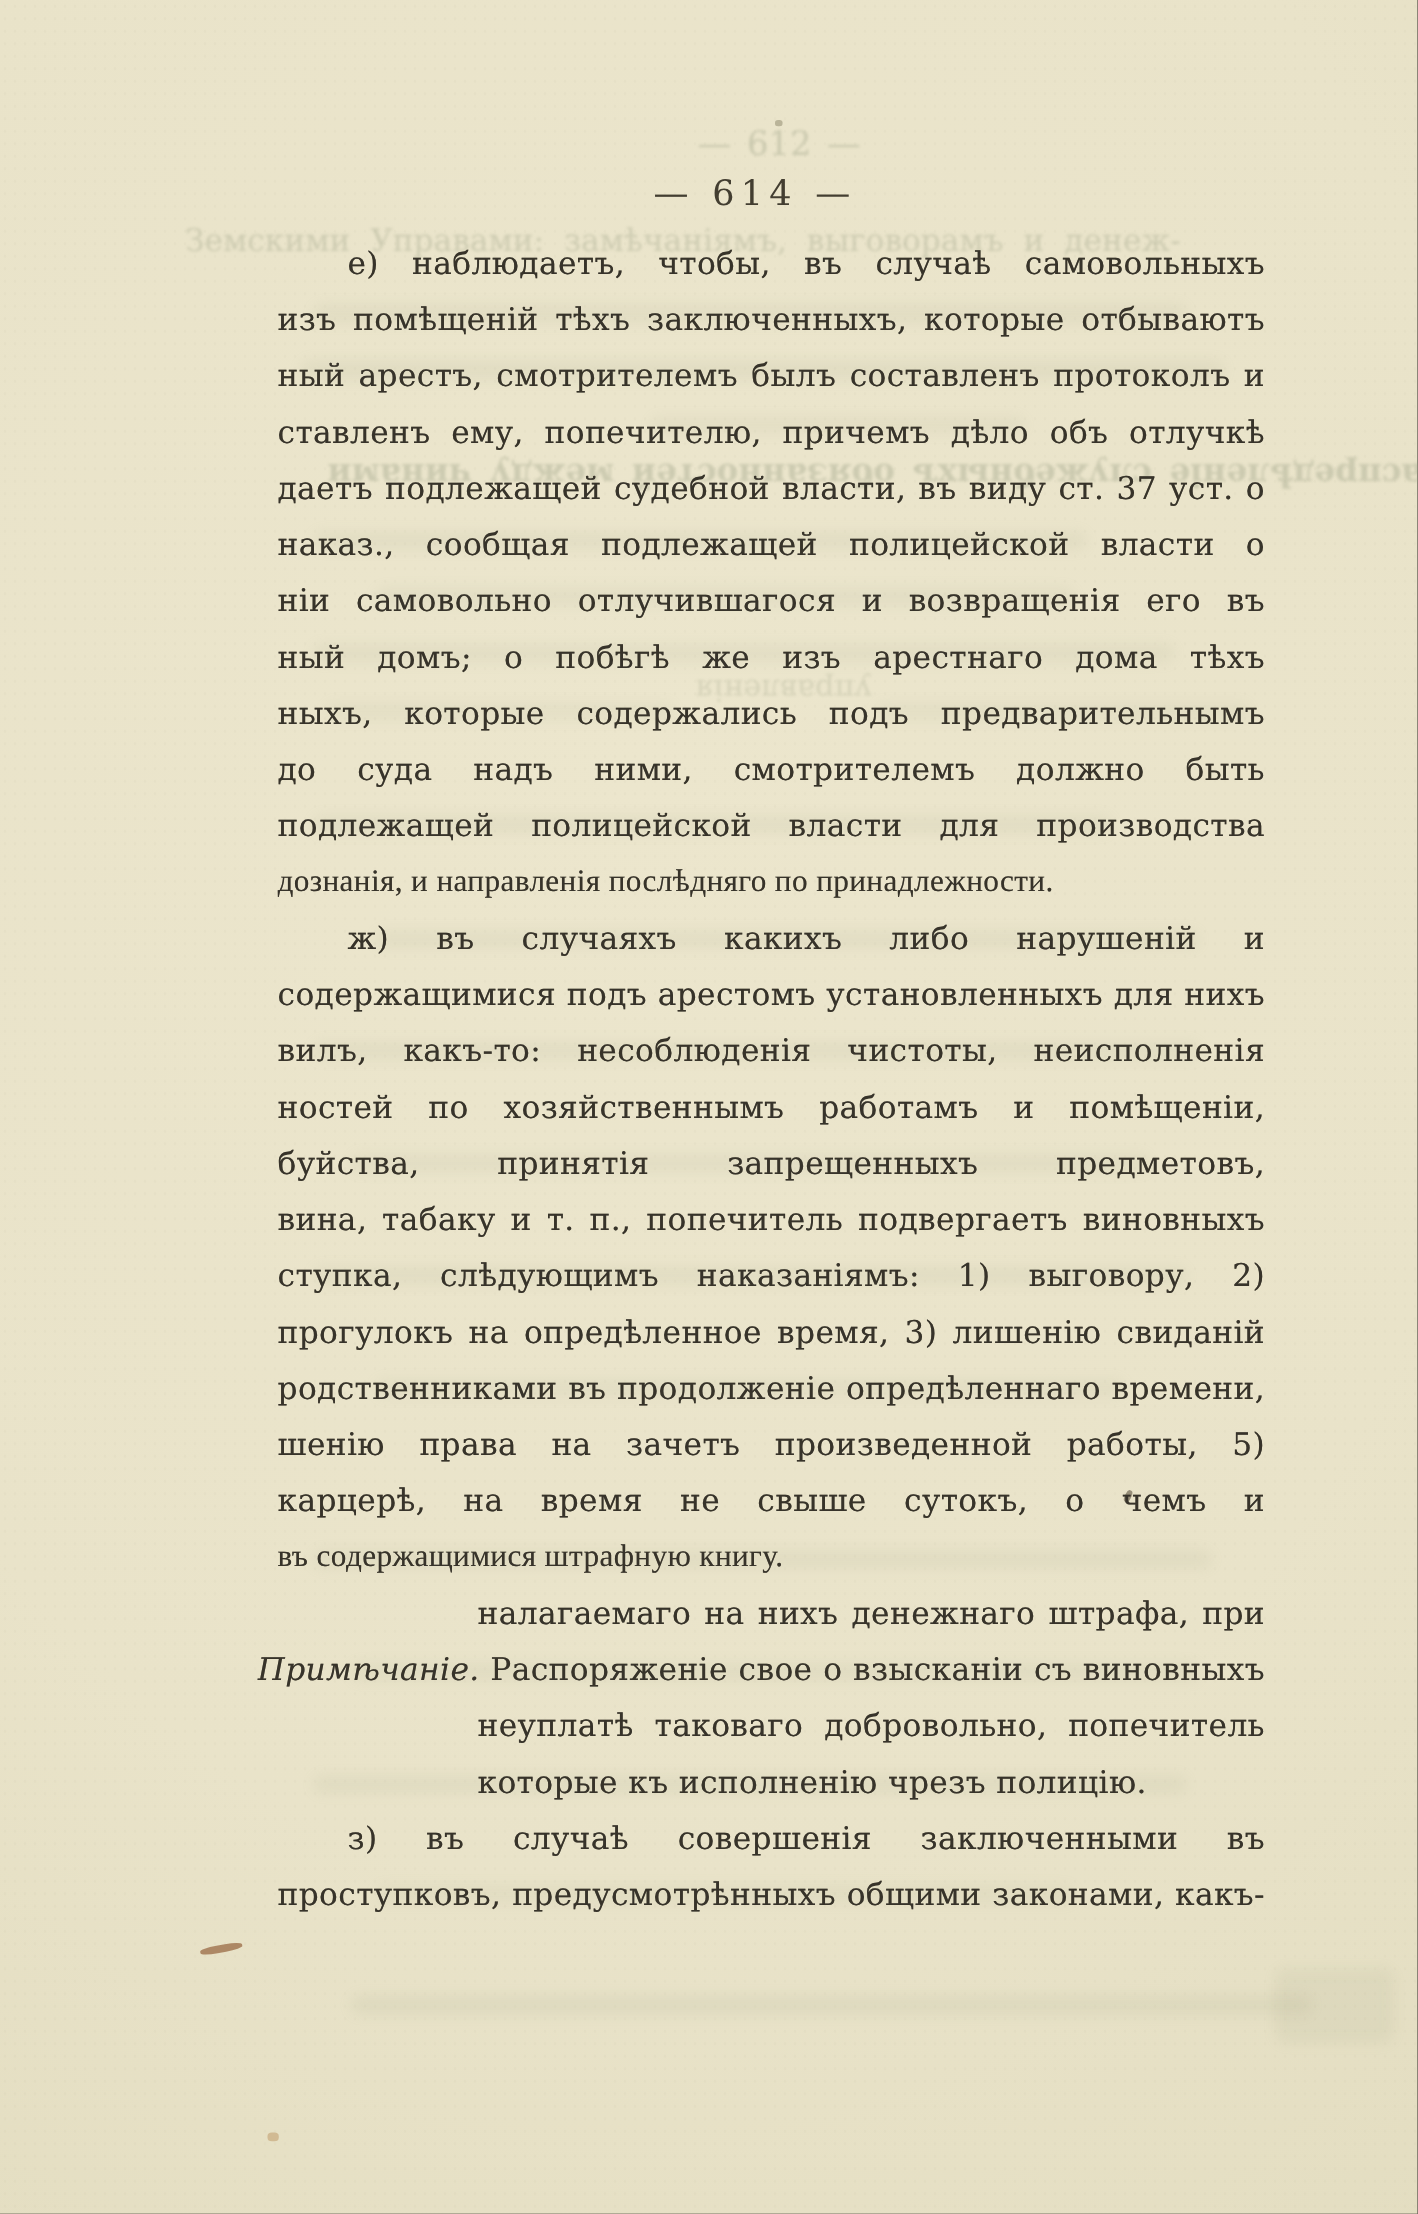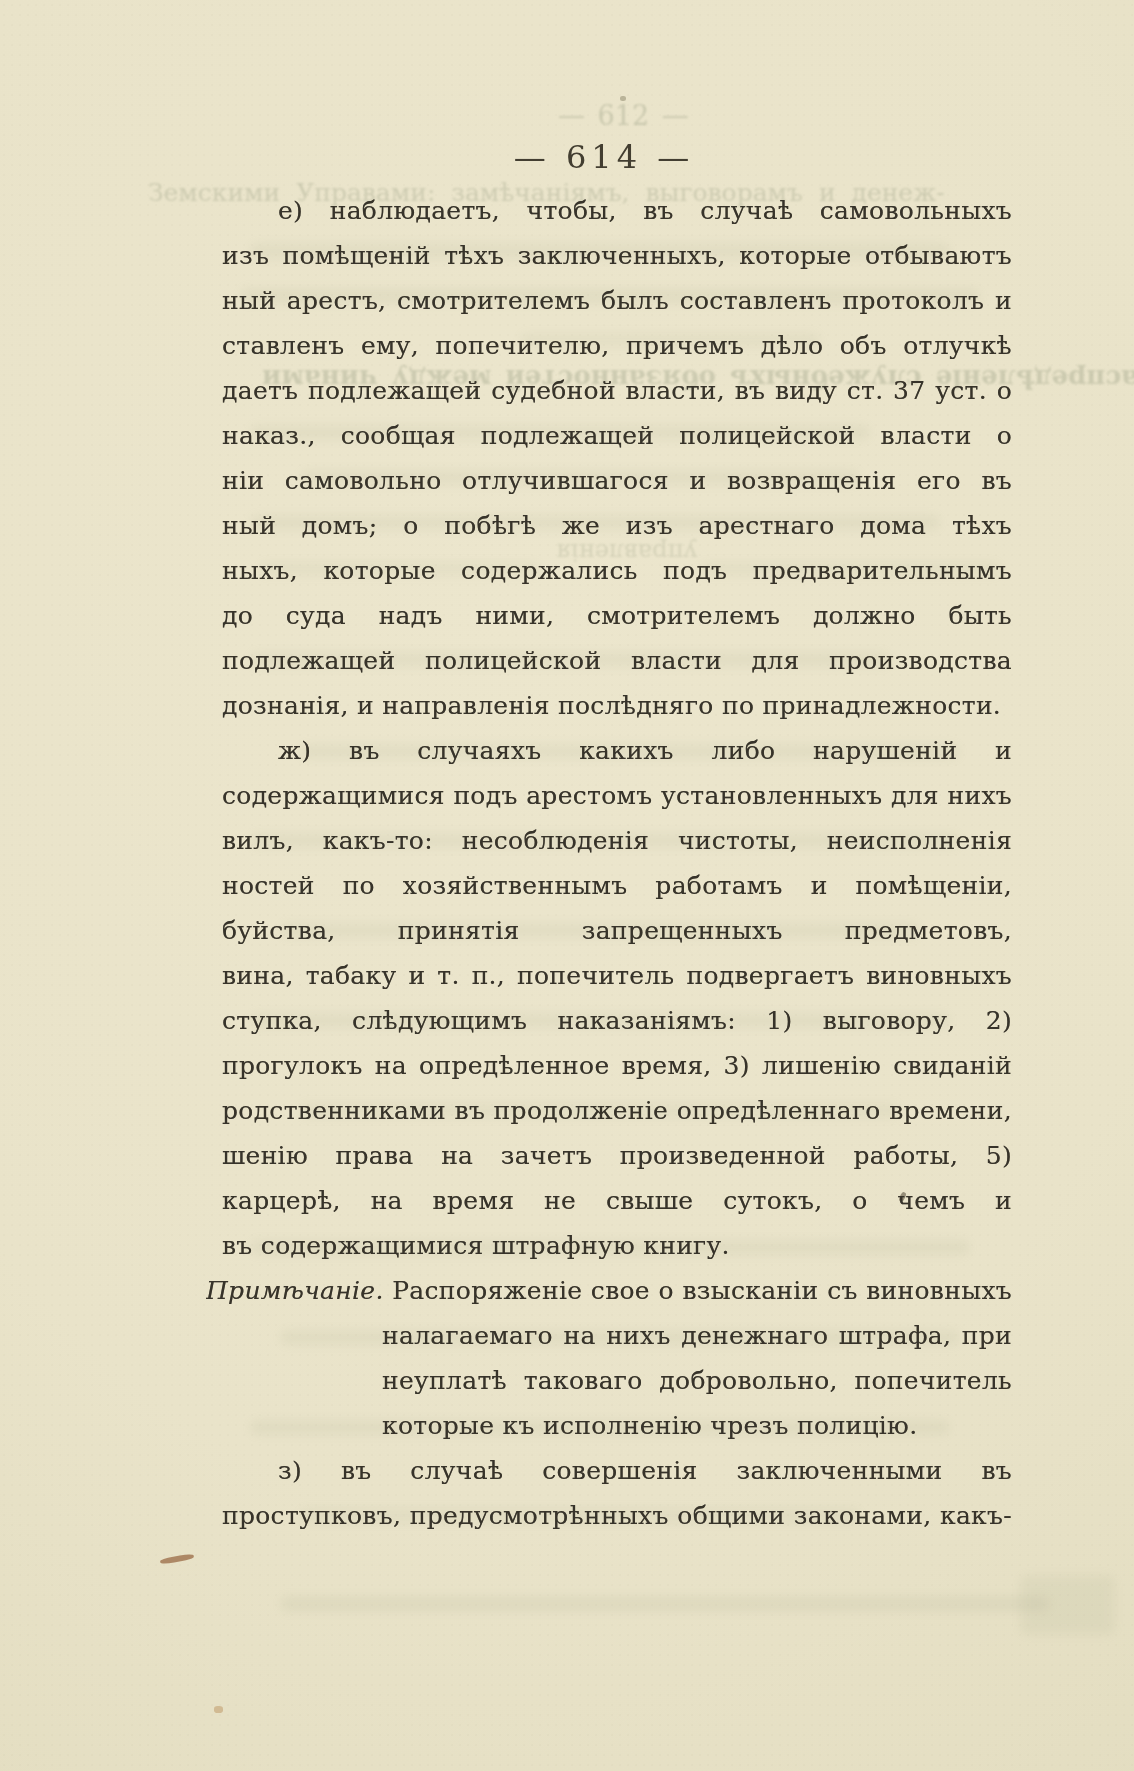--- a/index.html
+++ b/index.html
@@ -15,34 +15,34 @@
   }
   
   .page::before{
     content:"";position:absolute;inset:0;pointer-events:none;
     background-image:radial-gradient(rgba(120,108,78,.06) 1px, transparent 1.3px);
     background-size:8px 10px;opacity:.55;
   }
   .page-number{
     position:absolute;top:138px;left:0;width:1134px;
     text-align:center;text-indent:74px;
-    font-size:32px;letter-spacing:5px;color:#433e31;
+    font-size:28px;letter-spacing:5px;color:#433e31;
   }
   .text-body{
     position:absolute;left:222px;top:188px;width:790px;
     font-size:25px;line-height:45px;letter-spacing:.3px;
     text-shadow:0 0 .5px rgba(50,45,35,.55);
   }
   .line{
     height:45px;
     text-align:justify;text-align-last:justify;
     overflow:hidden;white-space:normal;
   }
   .line.first{text-indent:56px;}
-  .line.end{text-align-last:left;}
+  .line.end{text-align-last:left;font-family:Liberation Serif, serif;}
   .line.note-first{margin-left:-16px;}
   .line.note-cont{padding-left:160px;}
   .line.note-end{padding-left:160px;text-align-last:left;}
   .note-label{font-style:italic;}
   
   .ghost-layer{position:absolute;inset:0;pointer-events:none;}
   .ghost{
     position:absolute;white-space:nowrap;
     color:#a3a78c;filter:blur(1.3px);
     font-family:"DejaVu Serif", serif;
@@ -113,22 +113,22 @@
         <div class="line mid">буйства, принятія запрещенныхъ предметовъ, употребленія</div>
         <div class="line mid">вина, табаку и т. п., попечитель подвергаетъ виновныхъ</div>
         <div class="line mid">ступка, слѣдующимъ наказаніямъ: 1) выговору, 2) лишенію</div>
         <div class="line mid">прогулокъ на опредѣленное время, 3) лишенію свиданій съ</div>
         <div class="line mid">родственниками въ продолженіе опредѣленнаго времени, 4) ли-</div>
         <div class="line mid">шенію права на зачетъ произведенной работы, 5) денежному</div>
         <div class="line mid">карцерѣ, на время не свыше сутокъ, о чемъ и записываетъ</div>
         <div class="line end">въ содержащимися штрафную книгу.</div>
       </div>
       <div class="para note">
+        <div class="line note-cont">налагаемаго на нихъ денежнаго штрафа, при</div>
         <div class="line note-first"><span class="note-label">Примѣчаніе.</span> Распоряженіе свое о взысканіи съ виновныхъ</div>
-        <div class="line note-cont">налагаемаго на нихъ денежнаго штрафа, при</div>
         <div class="line note-cont">неуплатѣ таковаго добровольно, попечитель об-</div>
         <div class="line note-end">которые къ исполненію чрезъ полицію.</div>
       </div>
       <div class="para item">
         <div class="line first">з) въ случаѣ совершенія заключенными въ помѣщеніи</div>
         <div class="line mid">проступковъ, предусмотрѣнныхъ общими законами, какъ-то:</div>
       </div>
     </div>
 </div>
 

